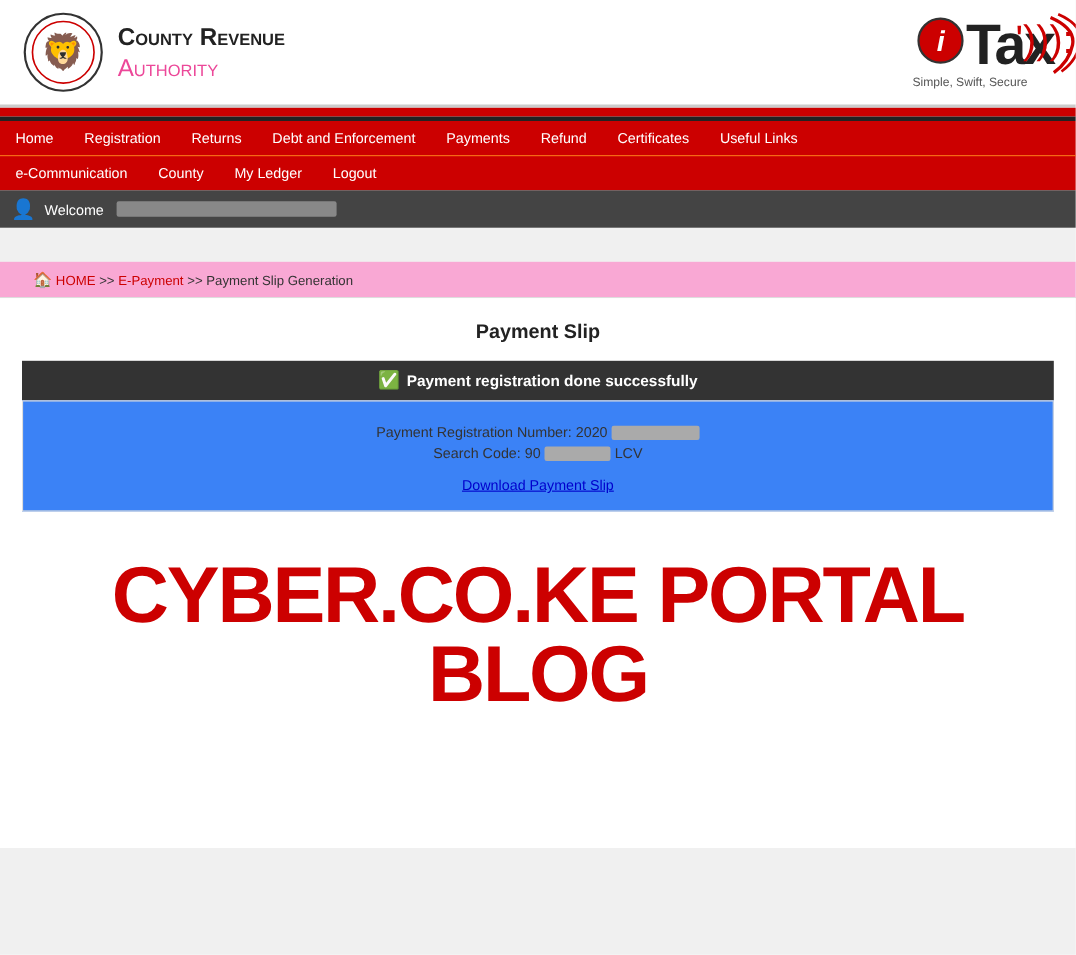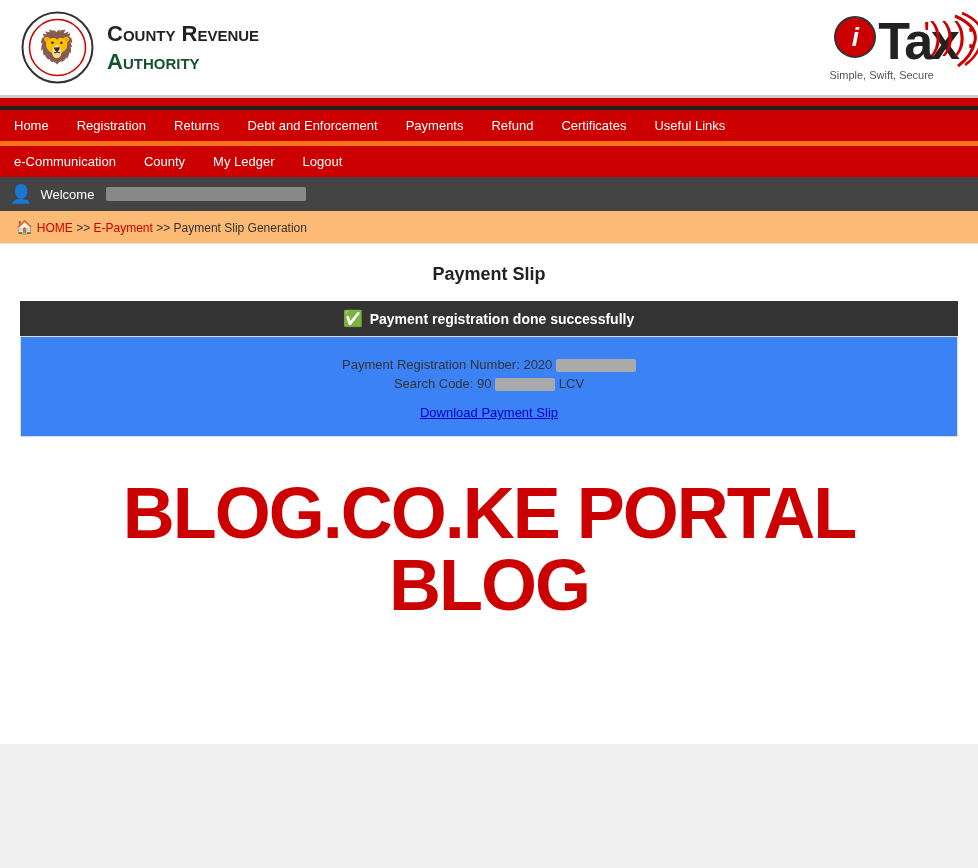--- a/index.html
+++ b/index.html
@@ -9,30 +9,30 @@
     .header { background: #fff; padding: 10px 20px; display: flex; align-items: center; justify-content: space-between; border-bottom: 3px solid #ccc; }
     .header-left { display: flex; align-items: center; gap: 12px; }
 
     
     .red-bar { background: #cc0000; height: 8px; }
     .black-bar { background: #222; height: 4px; }
 
     
     .nav-top { background: #cc0000; display: flex; align-items: center; flex-wrap: wrap; }
     .nav-top a { color: #fff; text-decoration: none; padding: 8px 14px; font-size: 13px; display: inline-block; white-space: nowrap; }
-    .nav-bottom { background: #cc0000; display: flex; align-items: flex-end; border-top: 5px solid #f97316; }
+    .nav-bottom { background: #cc0000; display: flex; align-items: flex-end; border-top: 1px solid #f97316; }
     .nav-bottom a { color: #fff; text-decoration: none; padding: 8px 14px; font-size: 13px; display: inline-block; }
 
     
     .welcome-bar { background: #444; color: #fff; padding: 6px 10px; display: flex; align-items: center; gap: 8px; font-size: 13px; }
     .welcome-icon { font-size: 18px; }
     .welcome-blurred { background: #888; color: #888; border-radius: 2px; display: inline-block; min-width: 200px; height: 14px; vertical-align: middle; margin-left: 4px; }
 
     
-    .breadcrumb { background: #fdba74; padding: 8px 16px; font-size: 12px; color: #333; border-bottom: 1px solid #ddd; }
+    .breadcrumb { background: #f9a8d4; padding: 8px 30px; font-size: 12px; color: #333; border-bottom: 1px solid #ddd; margin-top: 31px; }
     .breadcrumb a { color: #cc0000; text-decoration: none; }
     .home-icon { font-size: 14px; }
 
     
     .main-content { background: #fff; margin: 0; padding: 20px; min-height: 500px; }
     .page-title { text-align: center; font-size: 18px; font-weight: bold; color: #222; margin-bottom: 16px; }
 
     
     .success-bar { background: #333; color: #fff; padding: 8px 16px; text-align: center; font-size: 14px; font-weight: bold; display: flex; align-items: center; justify-content: center; gap: 6px; }
     .success-icon { color: #44cc44; font-size: 16px; }
@@ -59,21 +59,21 @@
     <div style="width:75px;height:75px;">
       <svg width="75" height="75" viewBox="0 0 75 75">
         <circle cx="37.5" cy="37.5" r="35" fill="white" stroke="#333" stroke-width="2"></circle>
         <circle cx="37.5" cy="37.5" r="28" fill="none" stroke="#cc0000" stroke-width="1.5"></circle>
 
         <text x="37.5" y="48" text-anchor="middle" font-size="32" fill="#8B7355">🦁</text>
       </svg>
     </div>
     <div>
       <div style="font-size:22px;font-weight:bold;color:#222;line-height:1.25;font-variant:small-caps;">County Revenue</div>
-      <div style="font-size:22px;font-weight:bold;color:#14532d;line-height:1.25;font-variant:small-caps;">Authority</div>
+      <div style="font-size:22px;font-weight:normal;color:#ec4899;line-height:1.25;font-variant:small-caps;">Authority</div>
     </div>
   </div>
   <div style="display:flex;flex-direction:column;align-items:flex-end;">
     <div style="display:flex;align-items:center;position:relative;">
 
       <div style="width:42px;height:42px;border-radius:50%;background:#cc0000;border:2px solid #333;display:flex;align-items:center;justify-content:center;margin-right:2px;position:relative;top:-4px;">
         <span style="color:#fff;font-size:26px;font-style:italic;font-weight:bold;line-height:1;">i</span>
       </div>
       <span style="font-size:52px;font-weight:900;color:#222;line-height:1;letter-spacing:-2px;">Tax</span>
 
@@ -142,17 +142,17 @@
         <span>Search Code: 90</span>
         <span class="blurred-text" style="min-width:60px;"></span>
         <span> </span><span>LCV</span>
       </div>
       <div style="margin-top:8px;">
         <a href="#" class="download-link">Download Payment Slip</a>
       </div>
     </div>
 
     <div class="watermark">
-      <div class="watermark-text">BLOG.CO.KE PORTAL BLOG</div>
+      <div class="watermark-text">CYBER.CO.KE PORTAL BLOG</div>
     </div>
 
   </div>
 </div>
 
 </body></html>

